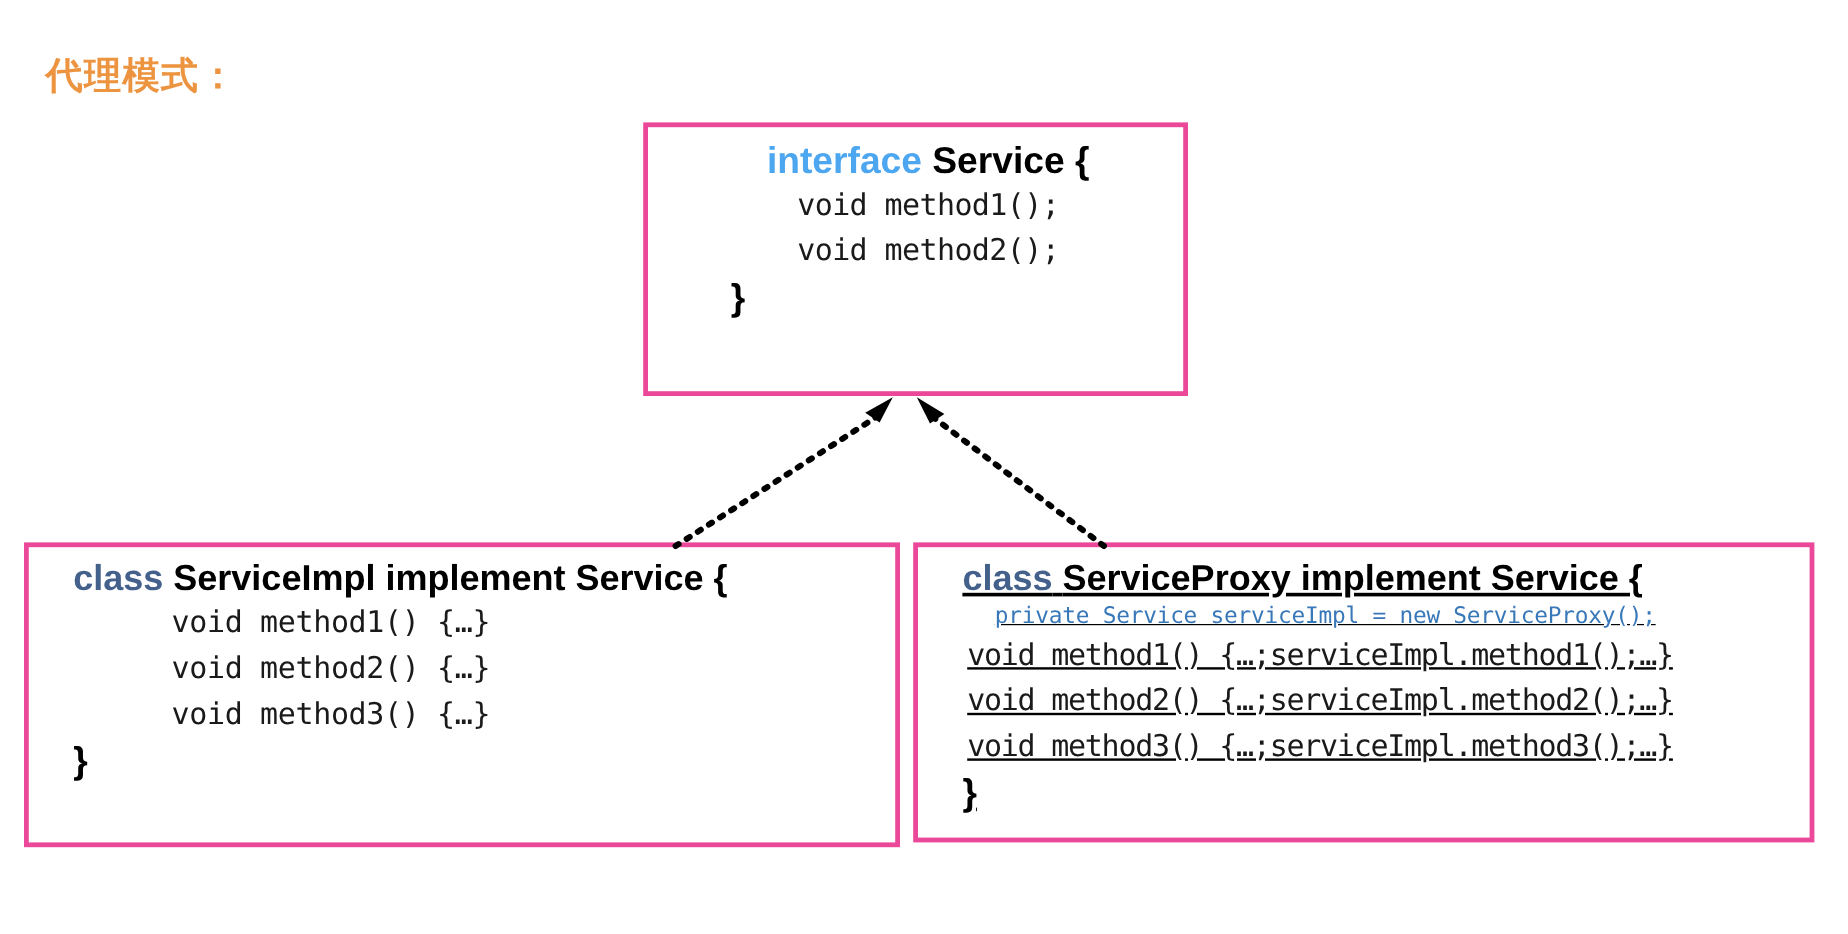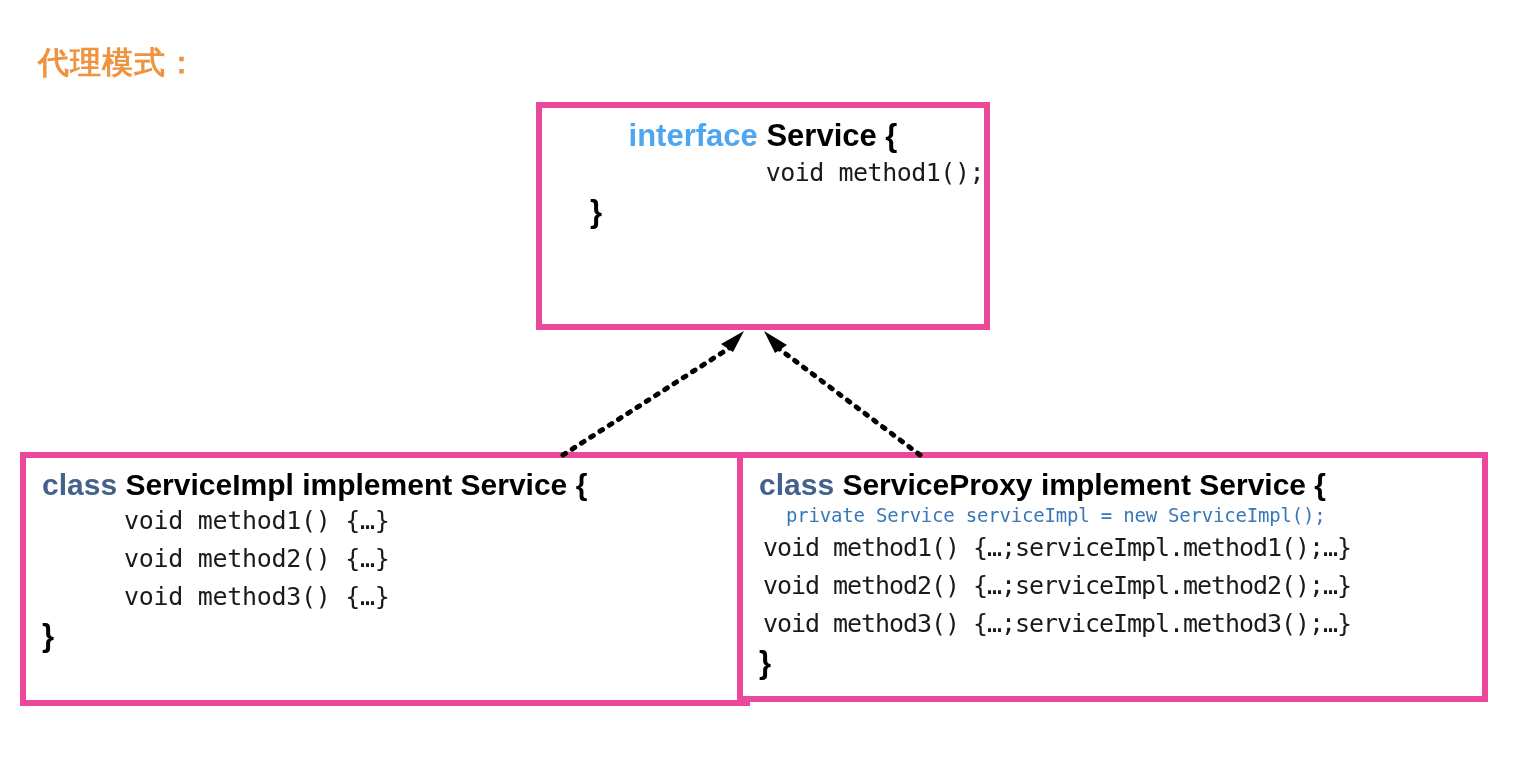--- a/index.html
+++ b/index.html
@@ -26,42 +26,44 @@
     font-weight: bold;
     color: #ED9440;
     letter-spacing: 1px;
     white-space: nowrap;
   }
 
   
   .uml-box {
     position: absolute;
     box-sizing: border-box;
-    border: 6px solid #ec4899;
+    border: 4px solid #ec4899;
     background: #ffffff;
     overflow: hidden;
+    padding-left: 21px;
   }
 
   #interface-box {
     left: 536px;
     top: 102px;
     width: 454px;
     height: 228px;
   }
   #impl-box {
     left: 20px;
     top: 452px;
     width: 730px;
     height: 254px;
   }
   #proxy-box {
-    left: 737px;
+    left: 761px;
     top: 452px;
     width: 751px;
     height: 250px;
+    text-decoration: underline;
   }
 
   
   .box-header {
     font-family: "Liberation Sans", sans-serif;
     font-weight: bold;
     color: #000000;
     white-space: nowrap;
   }
   #interface-box .box-header {
@@ -80,21 +82,21 @@
 
   
   .code-line {
     font-family: "DejaVu Sans Mono", monospace;
     color: #1a1a1a;
     white-space: pre;
   }
   #interface-box .code-line {
     font-size: 25px;
     line-height: 38px;
-    text-align: right;
+    text-align: center;
     letter-spacing: -0.5px;
   }
   #impl-box .code-line {
     font-size: 25px;
     line-height: 38px;
     margin-left: 98px;
     letter-spacing: -0.3px;
   }
   #proxy-box .code-line {
     font-size: 25px;
@@ -145,40 +147,41 @@
 <body>
 
 <div id="diagram-title">代理模式：</div>
 
 <div class="uml-box" id="interface-box">
   <div class="box-header">
     <span class="kw-interface">interface</span>
     <span>Service {</span>
   </div>
   <div class="code-line">void method1();</div>
+  <div class="code-line">void method2();</div>
   <span class="brace-close">}</span>
 </div>
 
 <div class="uml-box" id="impl-box">
   <div class="box-header">
     <span class="kw-class">class</span>
     <span>ServiceImpl implement Service {</span>
   </div>
   <div class="code-line">void method1() {…}</div>
   <div class="code-line">void method2() {…}</div>
   <div class="code-line">void method3() {…}</div>
   <span class="brace-close">}</span>
 </div>
 
 <div class="uml-box" id="proxy-box">
   <div class="box-header">
     <span class="kw-class">class</span>
     <span>ServiceProxy implement Service {</span>
   </div>
-  <div class="field-line">private Service serviceImpl = new ServiceImpl();</div>
+  <div class="field-line">private Service serviceImpl = new ServiceProxy();</div>
   <div class="code-line">void method1() {…;serviceImpl.method1();…}</div>
   <div class="code-line">void method2() {…;serviceImpl.method2();…}</div>
   <div class="code-line">void method3() {…;serviceImpl.method3();…}</div>
   <span class="brace-close">}</span>
 </div>
 
 <svg id="connectors" width="1540" height="778" viewBox="0 0 1540 778">
 
   <g>
     <line x1="563" y1="455" x2="731" y2="347" stroke="#000000" stroke-width="5" stroke-dasharray="3 8" stroke-linecap="round"></line>

